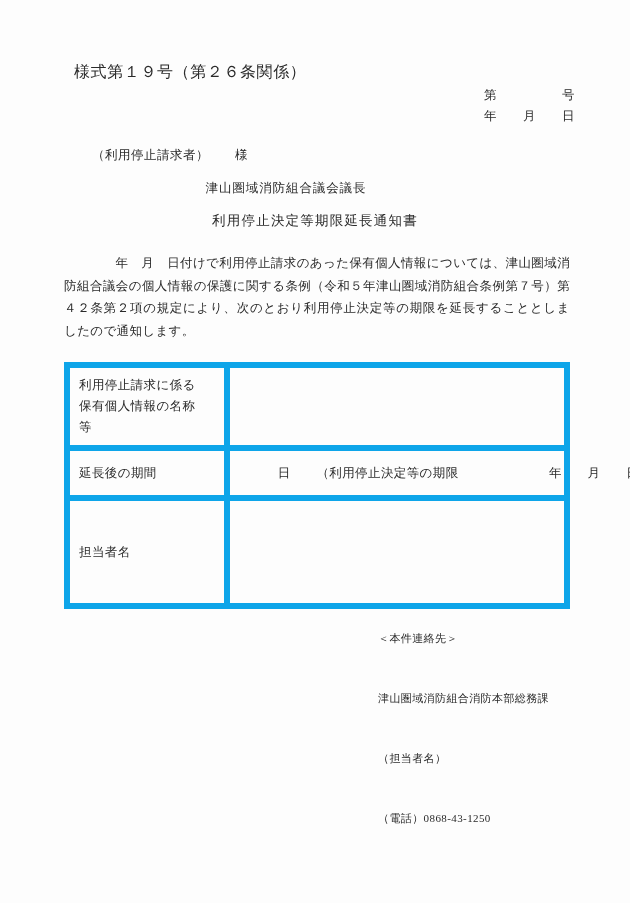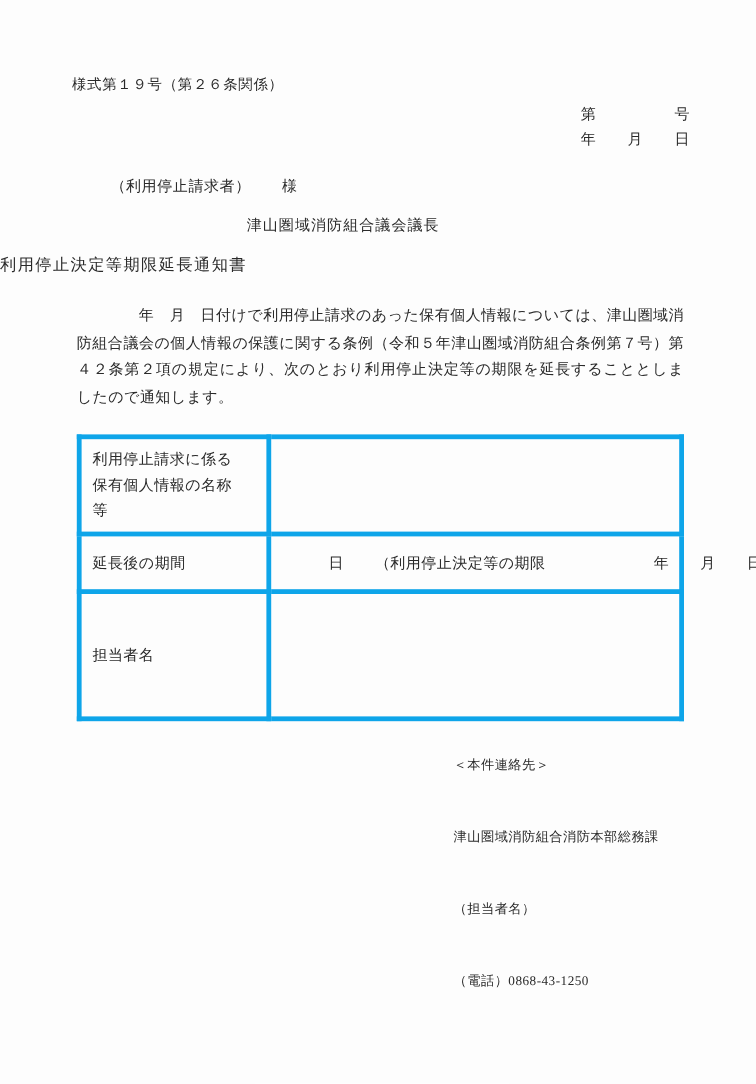--- a/index.html
+++ b/index.html
@@ -19,23 +19,23 @@
   }
   .page {
     position: absolute;
     inset: 0;
     padding: 0;
   }
 
   
   .form-no {
     position: absolute;
-    left: 60px;
+    left: 74px;
     top: 62px;
-    font-size: 12px;
+    font-size: 16px;
     letter-spacing: 0.6px;
     white-space: nowrap;
   }
   .doc-meta {
     position: absolute;
     right: 55px;
     top: 85px;
     font-size: 12.5px;
     text-align: left;
     line-height: 21px;
@@ -64,20 +64,21 @@
     text-align: center;
     font-size: 12.5px;
     letter-spacing: 0.9px;
     white-space: nowrap;
   }
   .title {
     position: absolute;
     left: 0;
     right: 0;
     top: 212px;
+    text-align: center;
     font-size: 13.5px;
     letter-spacing: 1.2px;
   }
 
   
   .body-text {
     position: absolute;
     left: 64px;
     top: 252px;
     width: 506px;
@@ -92,21 +93,21 @@
   .info-table {
     position: absolute;
     left: 64px;
     top: 362px;
     width: 506px;
     border-collapse: collapse;
     table-layout: fixed;
     font-size: 12.5px;
   }
   .info-table td {
-    border: 4px solid #0ea5e9;
+    border: 6px solid #0ea5e9;
     padding: 7px 9px;
     vertical-align: middle;
     line-height: 21px;
     letter-spacing: 0.4px;
   }
   .info-table td.label {
     width: 136px;
     vertical-align: top;
   }
   .info-table tr.r1 td { height: 48px; }

